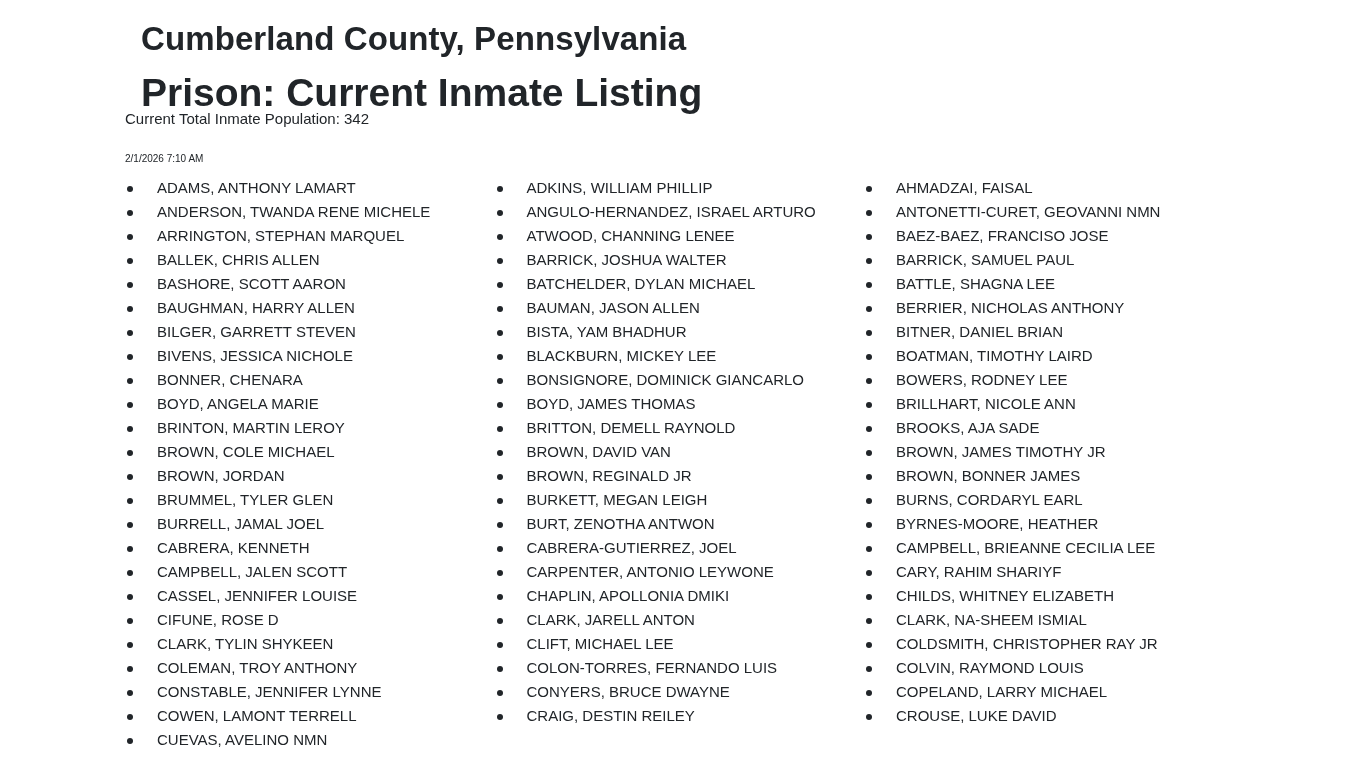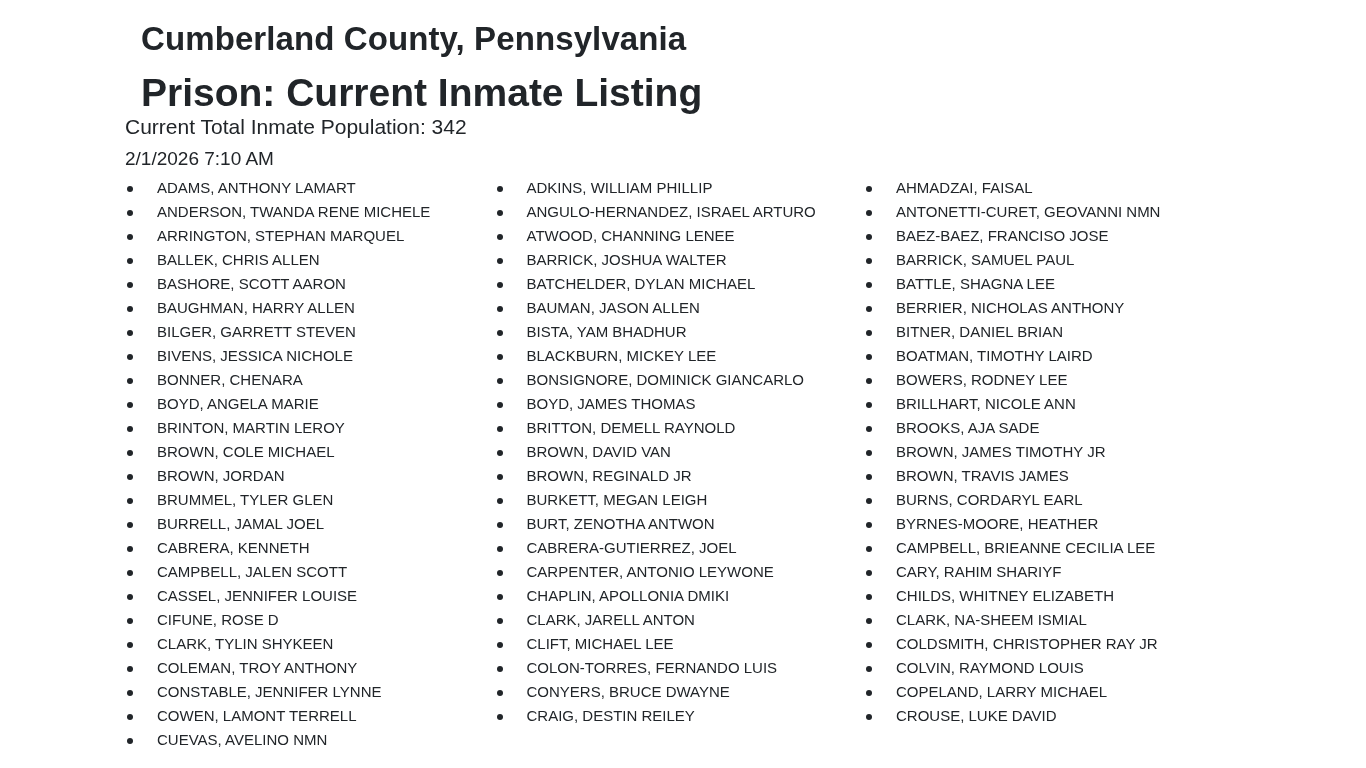--- a/index.html
+++ b/index.html
@@ -38,30 +38,29 @@
       left: 0;
       font-size: 39px;
       font-weight: bold;
       line-height: 44px;
       white-space: nowrap;
     }
     .population {
       position: absolute;
       top: 109px;
       left: 0;
-      font-size: 21px;
+      font-size: 15px;
       line-height: 20px;
       white-space: nowrap;
-      margin-top: 8px;
     }
     .timestamp {
       position: absolute;
       top: 149px;
       left: 0;
-      font-size: 19px;
+      font-size: 10px;
       line-height: 20px;
       white-space: nowrap;
     }
     ul.inmates {
       list-style: none;
       margin: 0;
       padding: 0;
       position: absolute;
       top: 176px;
       left: 0;
@@ -129,21 +128,21 @@
       <li><span class="bullet"></span><span>BOYD, JAMES THOMAS</span></li>
       <li><span class="bullet"></span><span>BRILLHART, NICOLE ANN</span></li>
       <li><span class="bullet"></span><span>BRINTON, MARTIN LEROY</span></li>
       <li><span class="bullet"></span><span>BRITTON, DEMELL RAYNOLD</span></li>
       <li><span class="bullet"></span><span>BROOKS, AJA SADE</span></li>
       <li><span class="bullet"></span><span>BROWN, COLE MICHAEL</span></li>
       <li><span class="bullet"></span><span>BROWN, DAVID VAN</span></li>
       <li><span class="bullet"></span><span>BROWN, JAMES TIMOTHY JR</span></li>
       <li><span class="bullet"></span><span>BROWN, JORDAN</span></li>
       <li><span class="bullet"></span><span>BROWN, REGINALD JR</span></li>
-      <li><span class="bullet"></span><span>BROWN, TRAVIS JAMES</span></li>
+      <li><span class="bullet"></span><span>BROWN, BONNER JAMES</span></li>
       <li><span class="bullet"></span><span>BRUMMEL, TYLER GLEN</span></li>
       <li><span class="bullet"></span><span>BURKETT, MEGAN LEIGH</span></li>
       <li><span class="bullet"></span><span>BURNS, CORDARYL EARL</span></li>
       <li><span class="bullet"></span><span>BURRELL, JAMAL JOEL</span></li>
       <li><span class="bullet"></span><span>BURT, ZENOTHA ANTWON</span></li>
       <li><span class="bullet"></span><span>BYRNES-MOORE, HEATHER</span></li>
       <li><span class="bullet"></span><span>CABRERA, KENNETH</span></li>
       <li><span class="bullet"></span><span>CABRERA-GUTIERREZ, JOEL</span></li>
       <li><span class="bullet"></span><span>CAMPBELL, BRIEANNE CECILIA LEE</span></li>
       <li><span class="bullet"></span><span>CAMPBELL, JALEN SCOTT</span></li>

